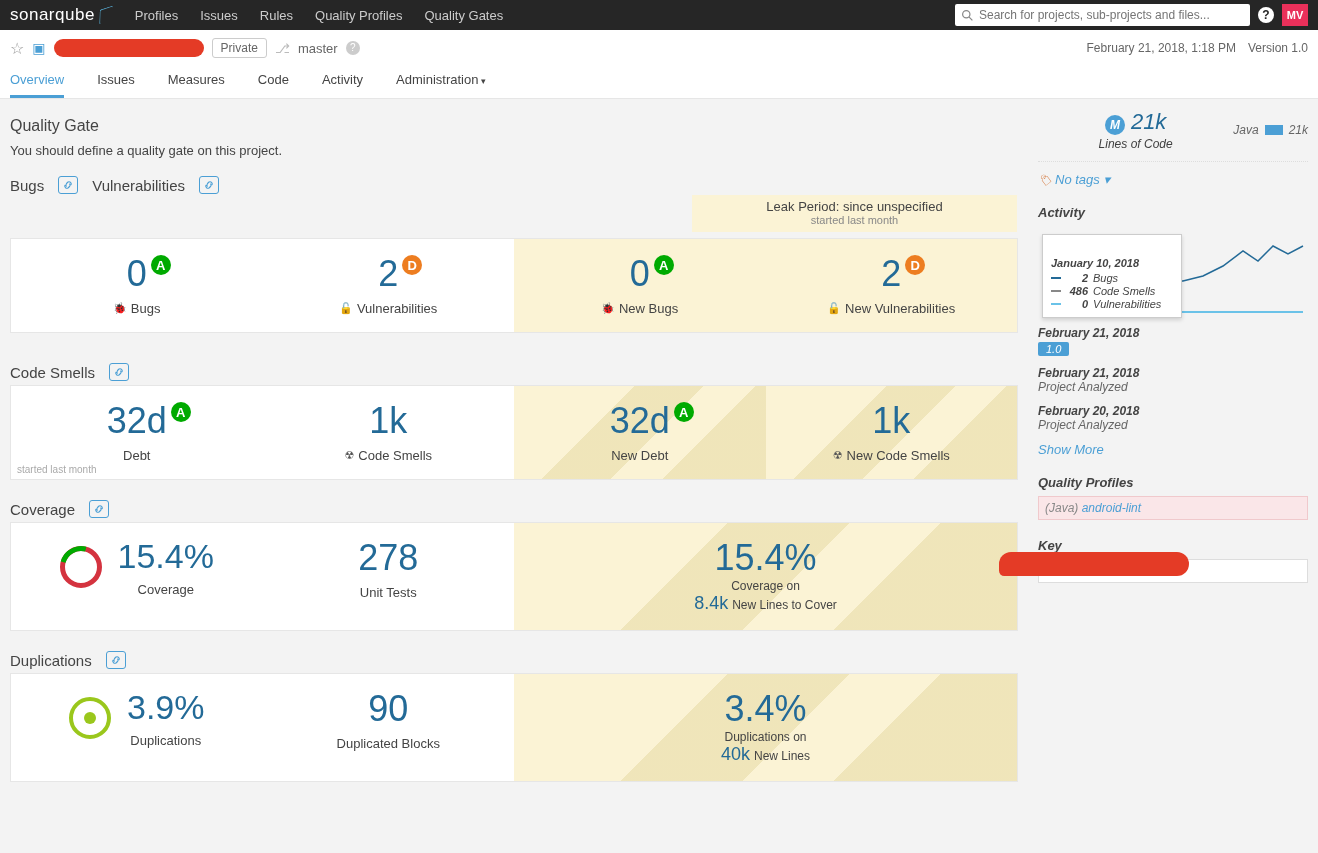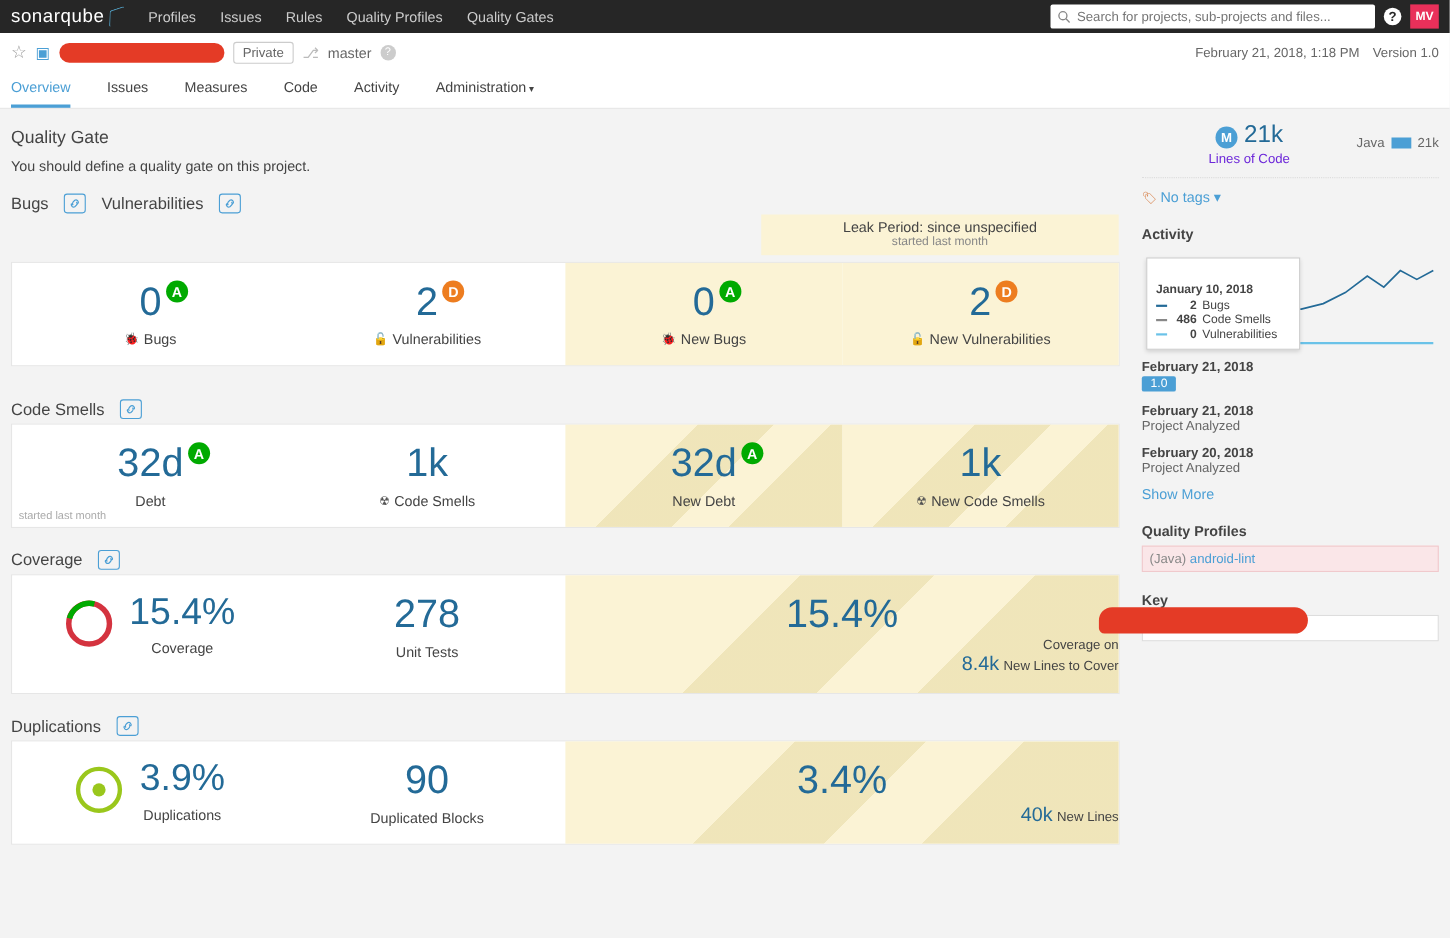--- a/index.html
+++ b/index.html
@@ -30,21 +30,21 @@
 .qmark { display: inline-block; width: 14px; height: 14px; border-radius: 50%; background: #ccc; color: #fff; font-size: 10px; text-align: center; line-height: 14px; }
 .projmeta { margin-left: auto; color: #666; font-size: 12px; display: flex; gap: 12px; }
 .tabs { display: flex; gap: 33px; margin-top: 14px; font-size: 13px; }
 .tabs span { padding-bottom: 8px; color: #444; cursor: pointer; }
 .tabs span.active { color: #4b9fd5; border-bottom: 3px solid #4b9fd5; }
 .tabs .caret::after { content: " ▾"; font-size: 9px; }
 
 
 .wrap { display: flex; padding: 10px; gap: 20px; }
 .main { flex: 1; }
-.side { width: 270px; }
+.side { width: 270px; font-style: italic; }
 
 
 .qgate { margin: 8px 0 18px 0; }
 .qgate h2 { font-size: 16px; font-weight: 400; color: #444; margin-bottom: 8px; }
 .qgate p { font-size: 13px; color: #444; }
 
 
 .sectitle { display: flex; align-items: center; gap: 14px; font-size: 15px; color: #444; margin: 10px 0 4px 0; }
 .linkicon { display: inline-flex; border: 1px solid #4b9fd5; border-radius: 3px; width: 20px; height: 18px; align-items: center; justify-content: center; cursor: pointer; }
 .linkicon svg { width: 12px; height: 12px; }
@@ -68,29 +68,29 @@
 
 
 .donut { width: 42px; height: 42px; border-radius: 50%; border: 5px solid #d4333f; position: relative; }
 .donut::after { content: ""; position: absolute; inset: -5px; border-radius: 50%; border: 5px solid transparent; border-top-color: #00aa00; transform: rotate(-30deg); }
 .covrow { display: flex; align-items: center; justify-content: center; gap: 16px; }
 
 
 .dupdonut { width: 42px; height: 42px; border-radius: 50%; border: 4px solid #9ac71c; display: flex; align-items: center; justify-content: center; }
 .dupdonut .inner { width: 12px; height: 12px; border-radius: 50%; background: #9ac71c; }
 
-.subline { font-size: 12px; color: #444; text-align: right; }
+.subline { font-size: 12px; color: #444; }
 .subline .k { color: #236a97; font-size: 18px; margin-right: 4px; }
 
 
 .locbox { display: flex; align-items: center; justify-content: space-between; border-bottom: 1px dotted #ddd; padding-bottom: 10px; margin-bottom: 10px; }
 .locleft { text-align: center; flex: 1; }
 .locleft .m { display: inline-block; width: 20px; height: 20px; border-radius: 50%; background: #4b9fd5; color: #fff; font-size: 12px; font-weight: bold; line-height: 20px; }
 .locleft .num { color: #236a97; font-size: 22px; margin-left: 6px; }
-.locleft .lab { font-size: 12px; color: #6d28d9; margin-top: 2px; }
+.locleft .lab { font-size: 12px; color: #404040; margin-top: 2px; }
 .locright { font-size: 12px; color: #666; display: flex; align-items: center; gap: 6px; }
 .javabar { width: 18px; height: 10px; background: #4b9fd5; display: inline-block; }
 
 .tags { color: #4b9fd5; font-size: 13px; cursor: pointer; }
 .tags::before { content: "🏷 "; font-size: 11px; filter: hue-rotate(180deg); }
 
 .sidesec { margin-top: 18px; }
 .sidesec h3 { font-size: 13px; font-weight: bold; color: #444; margin-bottom: 6px; }
 
 .sparkwrap { position: relative; height: 90px; }
@@ -317,20 +317,21 @@
       </div>
     </div>
     <div class="cell">
       <span class="bignum">90</span>
       <div class="metlabel">
             <span>Duplicated Blocks</span>
           </div>
     </div>
     <div class="cell leakbg" style="flex:2">
       <span class="bignum">3.4%</span>
+      <div class="subline">Duplications on</div>
       <div class="subline"><span class="k">40k</span><span>New Lines</span></div>
     </div>
   </div>
 
 </div>
 
 <div class="side">
   <div class="locbox">
     <div class="locleft">
       <div><span class="m">M</span><span class="num">21k</span></div>

